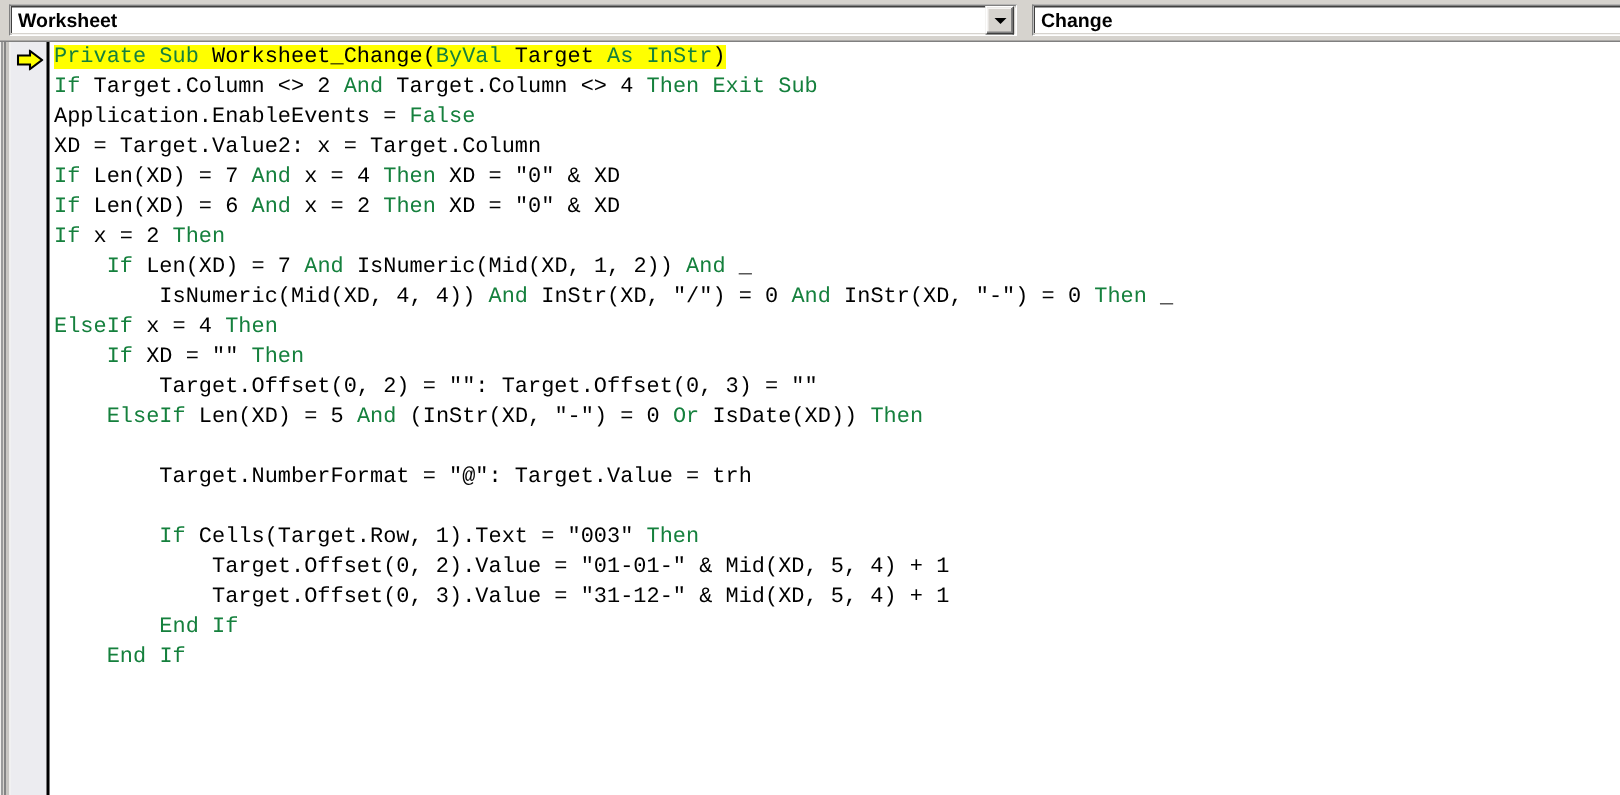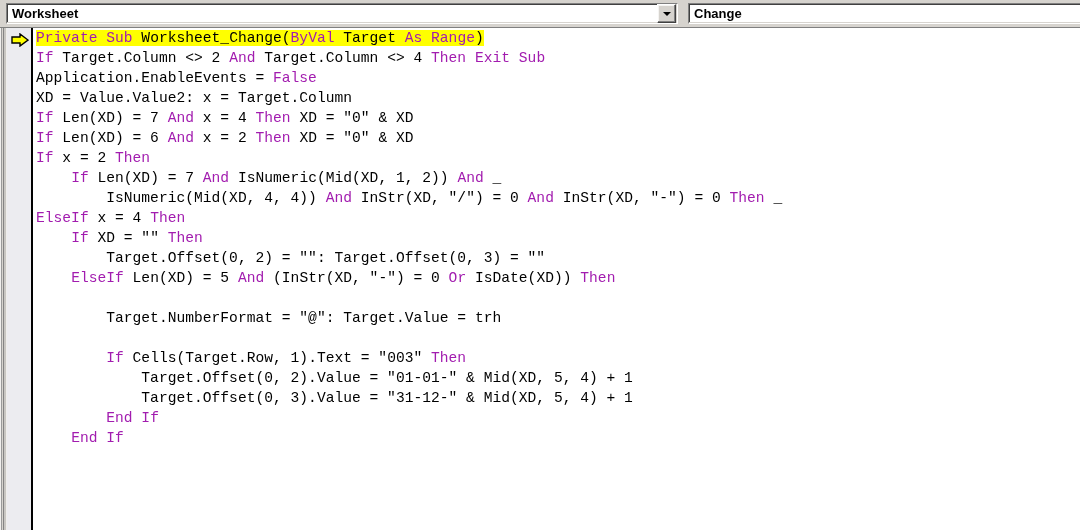--- a/index.html
+++ b/index.html
@@ -129,21 +129,21 @@
     position: relative;
     height: 20px;
     line-height: 20px;
     white-space: pre;
     font-family: "Liberation Mono", "DejaVu Sans Mono", monospace;
     font-size: 14.6px;
     color: #000000;
     padding-left: 3px;
     letter-spacing: 0.02px;
   }
-  .code-line .kw   { color: #a21caf; }
+  .code-line .kw   { color: #15803d; }
   .code-line.hl > span.hlwrap { background: #ffff00; }
 </style>
 </head>
 <body>
 
 <div class="toolbar">
 
   <div class="combo combo-left">
     <div class="combo-text">Worksheet</div>
     <div class="combo-btn">
@@ -162,24 +162,24 @@
 
   <div class="edge-strip"></div>
 
   <div class="margin-col">
     <svg class="exec-arrow" viewBox="0 0 18 14">
       <path d="M1 4 H9 V1 L17 7 L9 13 V10 H1 Z" fill="#ffff00" stroke="#000000" stroke-width="1.4" stroke-linejoin="miter"></path>
     </svg>
   </div>
 
   <div class="code-area">
-      <div class="code-line hl"><span class="hlwrap"><span class="kw">Private</span><span> </span><span class="kw">Sub</span><span> Worksheet_Change(</span><span class="kw">ByVal</span><span> Target </span><span class="kw">As</span><span> </span><span class="kw">Range</span><span>)</span></span></div>
+      <div class="code-line hl"><span class="hlwrap"><span class="kw">Private</span><span> </span><span class="kw">Sub</span><span> Worksheet_Change(</span><span class="kw">ByVal</span><span> Target </span><span class="kw">As</span><span> </span><span class="kw">InStr</span><span>)</span></span></div>
       <div class="code-line"><span><span class="kw">If</span><span> Target.Column &lt;&gt; 2 </span><span class="kw">And</span><span> Target.Column &lt;&gt; 4 </span><span class="kw">Then</span><span> </span><span class="kw">Exit</span><span> </span><span class="kw">Sub</span></span></div>
       <div class="code-line"><span><span>Application.EnableEvents = </span><span class="kw">False</span></span></div>
-      <div class="code-line"><span><span>XD = Value.Value2: x = Target.Column</span></span></div>
+      <div class="code-line"><span><span>XD = Target.Value2: x = Target.Column</span></span></div>
       <div class="code-line"><span><span class="kw">If</span><span> Len(XD) = 7 </span><span class="kw">And</span><span> x = 4 </span><span class="kw">Then</span><span> XD = "0" &amp; XD</span></span></div>
       <div class="code-line"><span><span class="kw">If</span><span> Len(XD) = 6 </span><span class="kw">And</span><span> x = 2 </span><span class="kw">Then</span><span> XD = "0" &amp; XD</span></span></div>
       <div class="code-line"><span><span class="kw">If</span><span> x = 2 </span><span class="kw">Then</span></span></div>
       <div class="code-line"><span>    </span><span><span class="kw">If</span><span> Len(XD) = 7 </span><span class="kw">And</span><span> IsNumeric(Mid(XD, 1, 2)) </span><span class="kw">And</span><span> _</span></span></div>
       <div class="code-line"><span>        </span><span><span>IsNumeric(Mid(XD, 4, 4)) </span><span class="kw">And</span><span> InStr(XD, "/") = 0 </span><span class="kw">And</span><span> InStr(XD, "-") = 0 </span><span class="kw">Then</span><span> _</span></span></div>
       <div class="code-line"><span><span class="kw">ElseIf</span><span> x = 4 </span><span class="kw">Then</span></span></div>
       <div class="code-line"><span>    </span><span><span class="kw">If</span><span> XD = "" </span><span class="kw">Then</span></span></div>
       <div class="code-line"><span>        </span><span><span>Target.Offset(0, 2) = "": Target.Offset(0, 3) = ""</span></span></div>
       <div class="code-line"><span>    </span><span><span class="kw">ElseIf</span><span> Len(XD) = 5 </span><span class="kw">And</span><span> (InStr(XD, "-") = 0 </span><span class="kw">Or</span><span> IsDate(XD)) </span><span class="kw">Then</span></span></div>
       <div class="code-line"><span>        </span></div>

